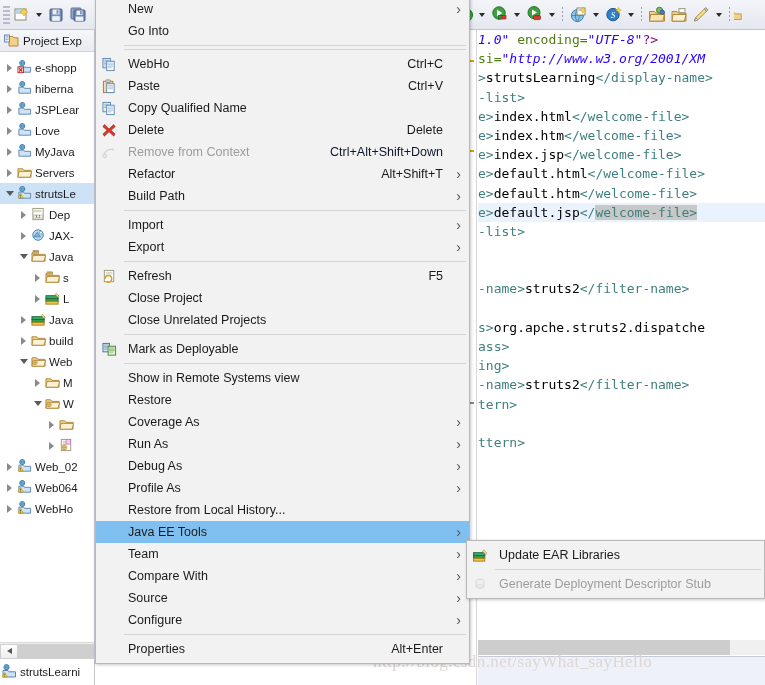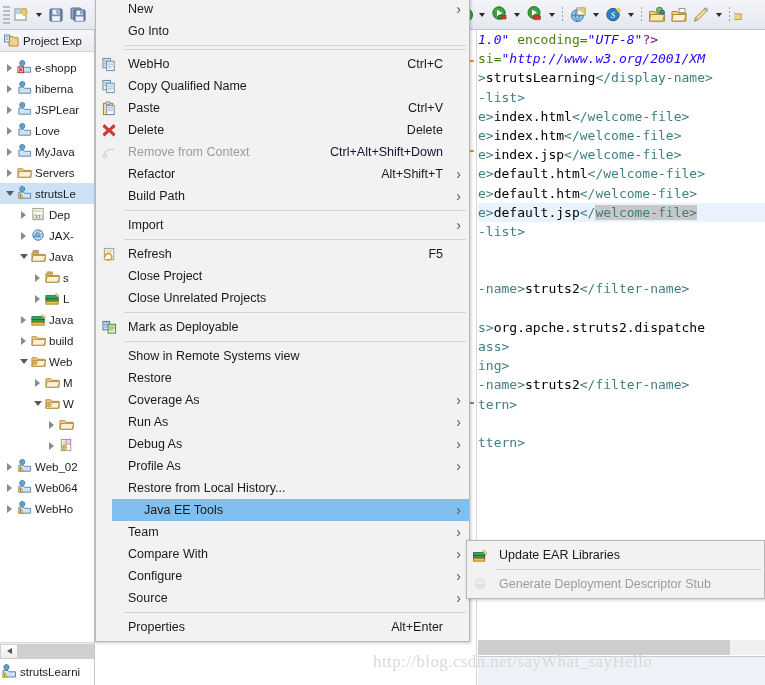--- a/index.html
+++ b/index.html
@@ -106,21 +106,21 @@
   
   .ctxmenu {
     position:absolute; left:95px; top:-6px; width:375px;
     background:#f2f2f2; border:1px solid #b8b8b8;
     box-shadow: 1px 1px 3px rgba(0,0,0,.22);
     padding: 3px 0 3px 0;
     z-index: 50;
   }
   .ctxmenu .gutter{ position:absolute; left:1px; top:1px; bottom:1px; width:27px; background:#f2f2f2;}
   .mi { position:relative; height:22px; display:flex; align-items:center; padding-left:28px; padding-right:8px;}
-  .mi.sel { background:#80c0f0;margin-left:16px; }
+  .mi.sel { background:#80c0f0; }
   .mi .mico { position:absolute; left:5px; top:3px; width:17px; height:16px; display:flex; align-items:center; justify-content:center;}
   .mi .mlabel { font-size:12.5px; color:#1a1a1a; white-space:nowrap; padding-left:4px;}
   .mi.disabled .mlabel { color:#9c9c9c; }
   .mi .maccel { margin-left:auto; font-size:12.5px; color:#1a1a1a; white-space:nowrap; padding-right:2px;}
   .mi.disabled .maccel{ color:#0f172a;}
   .mi .marrow { width:10px; display:flex; justify-content:flex-end; align-items:center; margin-left:6px;}
   .mi .marrow.has::after{ content:"\203A"; font-size:14px; color:#555; line-height:1; }
   .mi .marrow.none::after{ content:""; }
   .msep { height:1px; background:#d4d4d4; margin:3px 3px 3px 28px; }
 
@@ -607,41 +607,41 @@
       <path d="M6.2 6.5h5.6M6.2 8.2h5.6M6.2 9.9h5.6M6.2 11.6h4" stroke="#7fa3c8" stroke-width=".7"></path>
           </svg>
         </span>
         <span class="mlabel">WebHo</span>
         <span class="maccel">Ctrl+C</span>
         <span class="marrow none"></span>
       </div>
       <div class="mi">
         <span class="mico">
           <svg width="15" height="15" viewBox="0 0 16 16">
-            <rect x="1" y="1.5" width="8" height="10" fill="#e6f0da" stroke="#5d87ae"></rect>
-      <path d="M2.2 3.5h5.6M2.2 5.2h5.6M2.2 6.9h5.6" stroke="#7fa3c8" stroke-width=".7"></path>
-      <rect x="5" y="4.5" width="8" height="10" fill="#ffffff" stroke="#5d87ae"></rect>
-      <path d="M6.2 6.5h5.6M6.2 8.2h5.6M6.2 9.9h5.6M6.2 11.6h4" stroke="#7fa3c8" stroke-width=".7"></path>
-          </svg>
-        </span>
-        <span class="mlabel">Copy Qualified Name</span>
-        <span class="maccel"></span>
-        <span class="marrow none"></span>
-      </div>
-      <div class="mi">
-        <span class="mico">
-          <svg width="15" height="15" viewBox="0 0 16 16">
             <rect x="1.5" y="2.5" width="10" height="12" fill="#f3d9a8" stroke="#a8801c"></rect>
       <rect x="4" y="1" width="5" height="2.6" rx=".6" fill="#d9d9d9" stroke="#8a8a8a"></rect>
       <rect x="5" y="5" width="8" height="9.5" fill="#ffffff" stroke="#5d87ae"></rect>
       <path d="M6.2 7h5.6M6.2 8.7h5.6M6.2 10.4h5.6" stroke="#7fa3c8" stroke-width=".7"></path>
           </svg>
         </span>
         <span class="mlabel">Paste</span>
         <span class="maccel">Ctrl+V</span>
+        <span class="marrow none"></span>
+      </div>
+      <div class="mi">
+        <span class="mico">
+          <svg width="15" height="15" viewBox="0 0 16 16">
+            <rect x="1" y="1.5" width="8" height="10" fill="#e6f0da" stroke="#5d87ae"></rect>
+      <path d="M2.2 3.5h5.6M2.2 5.2h5.6M2.2 6.9h5.6" stroke="#7fa3c8" stroke-width=".7"></path>
+      <rect x="5" y="4.5" width="8" height="10" fill="#ffffff" stroke="#5d87ae"></rect>
+      <path d="M6.2 6.5h5.6M6.2 8.2h5.6M6.2 9.9h5.6M6.2 11.6h4" stroke="#7fa3c8" stroke-width=".7"></path>
+          </svg>
+        </span>
+        <span class="mlabel">Copy Qualified Name</span>
+        <span class="maccel"></span>
         <span class="marrow none"></span>
       </div>
       <div class="mi">
         <span class="mico">
           <svg width="15" height="15" viewBox="0 0 16 16">
             <path d="M2.5 1.5 L7.5 6.2 L12.5 1.5 L14 4 L9.6 7.8 L14 11.6 L12.5 14 L7.5 9.4 L2.5 14 L1 11.6 L5.4 7.8 L1 4z" fill="#d6372b" stroke="#9b2318" stroke-width=".6"></path>
           </svg>
         </span>
         <span class="mlabel">Delete</span>
         <span class="maccel">Delete</span>
@@ -668,20 +668,25 @@
         <span class="mlabel">Build Path</span>
         <span class="maccel"></span>
         <span class="marrow has"></span>
       </div>
       <div class="msep"></div>
       <div class="mi">
         <span class="mlabel">Import</span>
         <span class="maccel"></span>
         <span class="marrow has"></span>
       </div>
+      <div class="mi">
+        <span class="mlabel">Export</span>
+        <span class="maccel"></span>
+        <span class="marrow has"></span>
+      </div>
       <div class="msep"></div>
       <div class="mi">
         <span class="mico">
           <svg width="15" height="15" viewBox="0 0 16 16">
             <rect x="2.5" y="1.5" width="10" height="12" fill="#ffffff" stroke="#9a9a7e"></rect>
       <path d="M4 3.5h7M4 5.2h7M4 6.9h5" stroke="#b4b49a" stroke-width=".7"></path>
       <path d="M3.2 10.5 a3.6 3.6 0 1 1 1.4 2.8" fill="none" stroke="#d9a21a" stroke-width="1.6"></path>
       <path d="M2 8.2 l2.6 .4 -.9 2.4z" fill="#d9a21a"></path>
           </svg>
         </span>
@@ -758,26 +763,26 @@
         <span class="mlabel">Team</span>
         <span class="maccel"></span>
         <span class="marrow has"></span>
       </div>
       <div class="mi">
         <span class="mlabel">Compare With</span>
         <span class="maccel"></span>
         <span class="marrow has"></span>
       </div>
       <div class="mi">
+        <span class="mlabel">Source</span>
+        <span class="maccel"></span>
+        <span class="marrow has"></span>
+      </div>
+      <div class="mi">
         <span class="mlabel">Configure</span>
-        <span class="maccel"></span>
-        <span class="marrow has"></span>
-      </div>
-      <div class="mi">
-        <span class="mlabel">Source</span>
         <span class="maccel"></span>
         <span class="marrow has"></span>
       </div>
       <div class="msep"></div>
       <div class="mi">
         <span class="mlabel">Properties</span>
         <span class="maccel">Alt+Enter</span>
         <span class="marrow none"></span>
       </div>
     </div>

